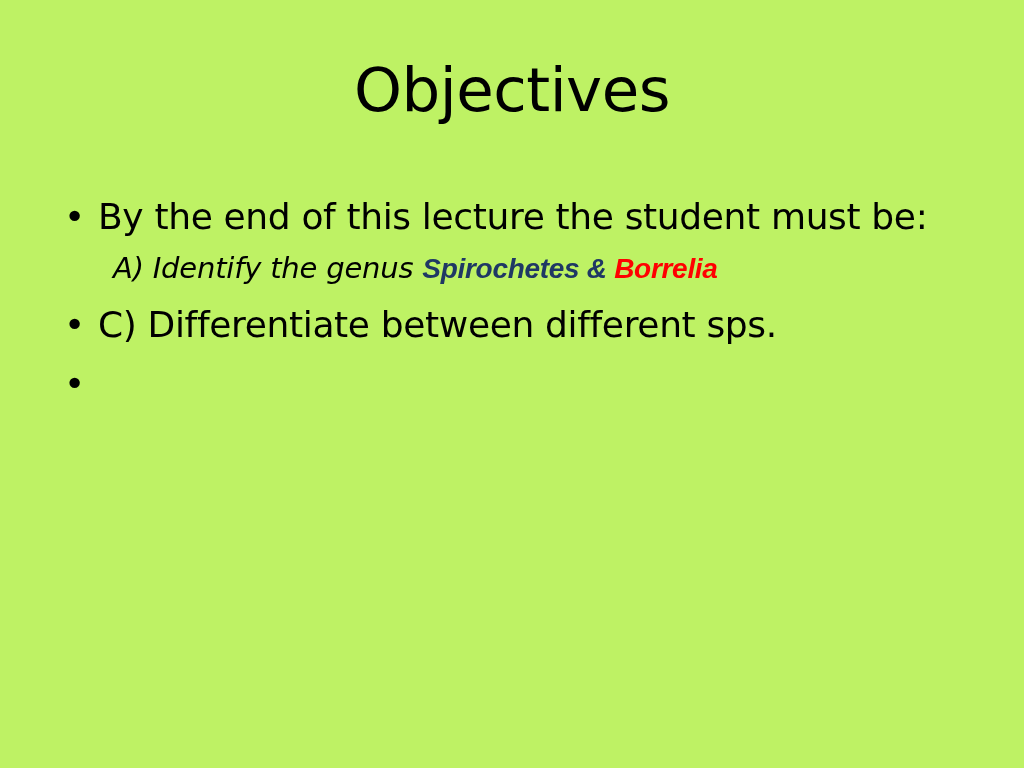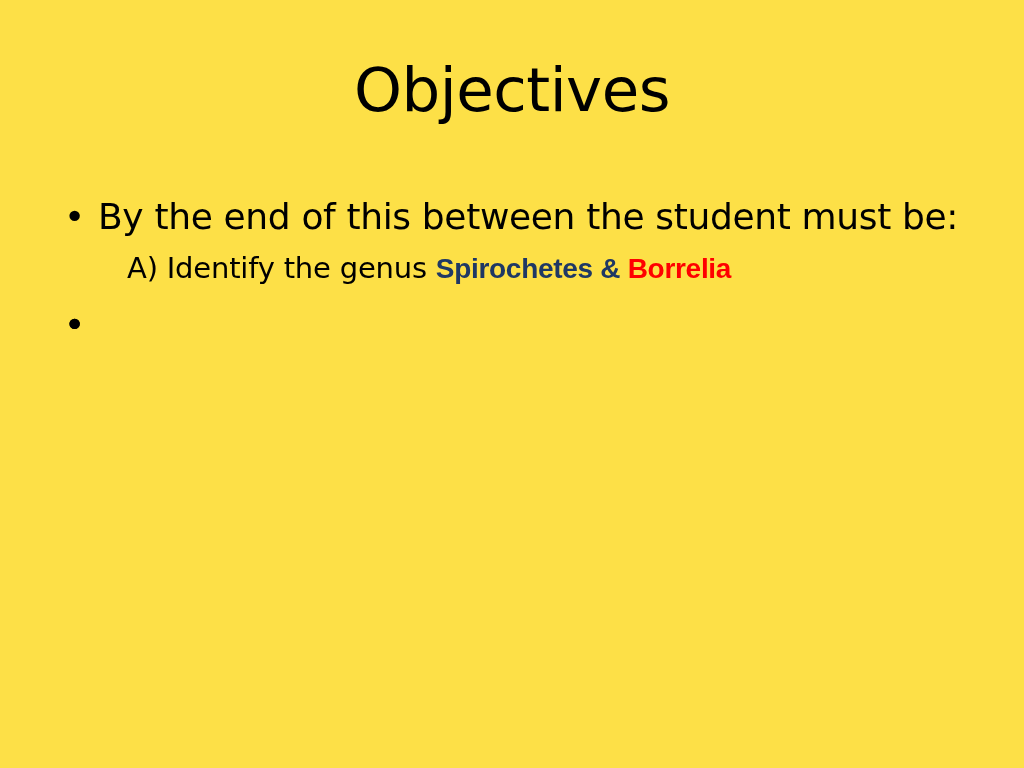--- a/index.html
+++ b/index.html
@@ -12,21 +12,21 @@
     height: 768px;
     background: #FFFFFF;
     font-family: "Liberation Sans", sans-serif;
     overflow: hidden;
     position: relative;
   }
 
   .slide {
     position: absolute;
     inset: 0;
-    background: #fde047;
+    background: #bef264;
   }
 
   
   .slide-title {
     position: absolute;
     left: 0;
     top: 57px;
     width: 1024px;
     text-align: center;
     font-family: "DejaVu Sans", "Liberation Sans", sans-serif;
@@ -73,22 +73,23 @@
     line-height: 1.28;
     color: #000000;
   }
 
   
   .lvl2 {
     font-size: 29px;
     line-height: 1.30;
     padding-left: 113px;
     padding-right: 56px;
-    margin: 14px;
+    margin: 0;
     letter-spacing: -0.2px;
+    font-style: italic;
   }
 
   .sp-a  { margin-top: 12px; }
   .sp-b  { margin-top: 10px; }
   .sp-c  { margin-top: 14px; }
   .sp-d  { margin-top: 13px; }
 
   
   .emph {
     font-family: "Liberation Sans", "DejaVu Sans", sans-serif;
@@ -105,30 +106,31 @@
 <body>
 
 <div class="slide">
 
   <div class="slide-title">Objectives</div>
 
   <ul class="body-list">
 
     <li class="body-item lvl1 sp-a">
       <span class="bullet">•</span>
-      <span>By the end of this between the student must be:</span>
+      <span>By the end of this lecture the student must be:</span>
     </li>
 
     <li class="body-item lvl2 sp-b">
       <span>A) Identify the genus </span><span class="emph emph-blue nowrap">Spirochetes &amp;</span><span class="emph"> </span><span class="emph emph-red">Borrelia</span>
     </li>
 
 
     <li class="body-item lvl1 sp-c">
       <span class="bullet">•</span>
+      <span>C) Differentiate between different sps.</span>
     </li>
 
     <li class="body-item lvl1 sp-d">
       <span class="bullet">•</span>
     </li>
 
   </ul>
 
 </div>
 

